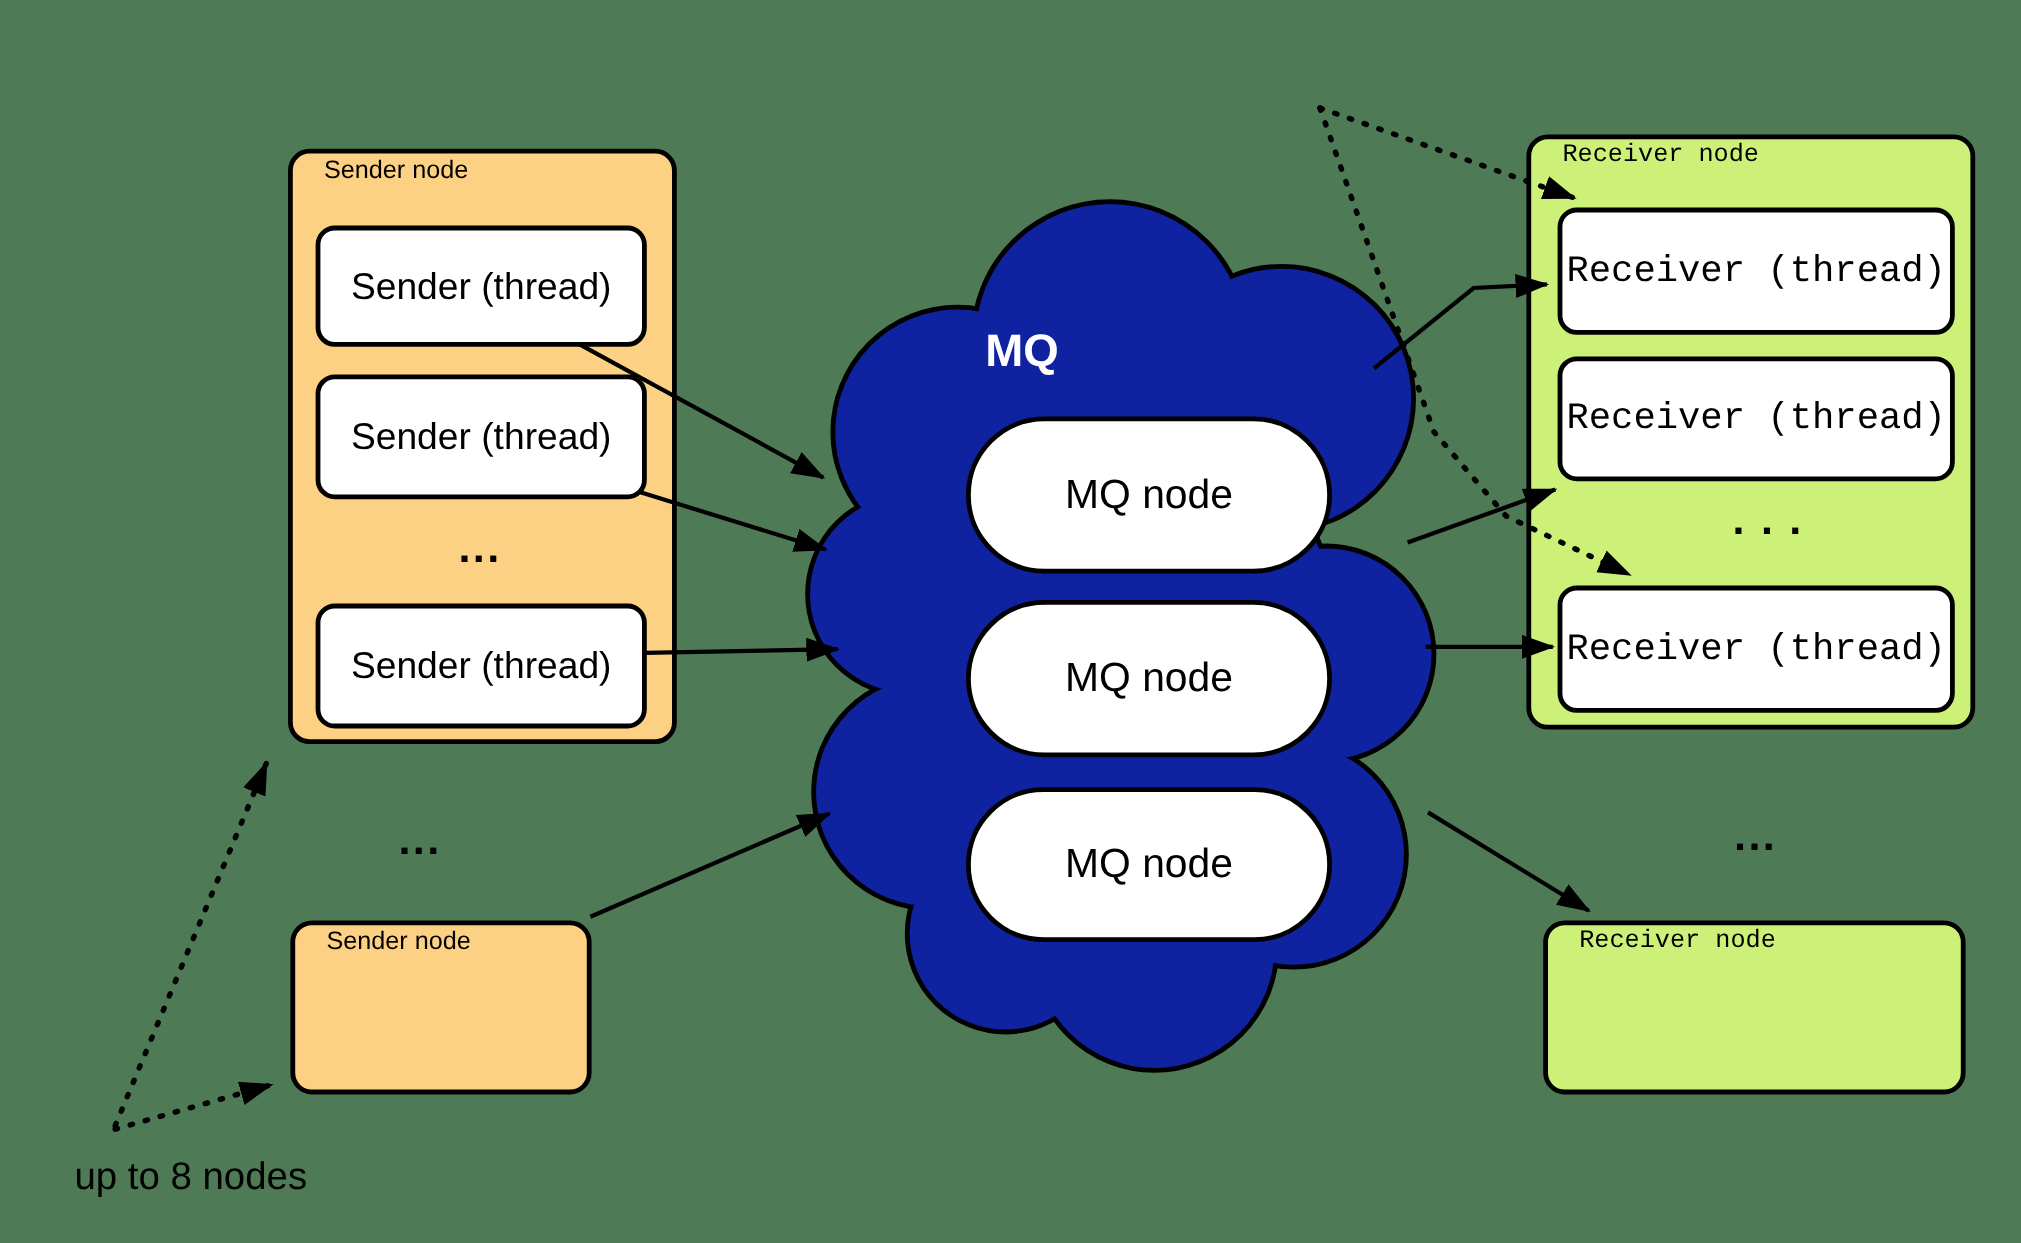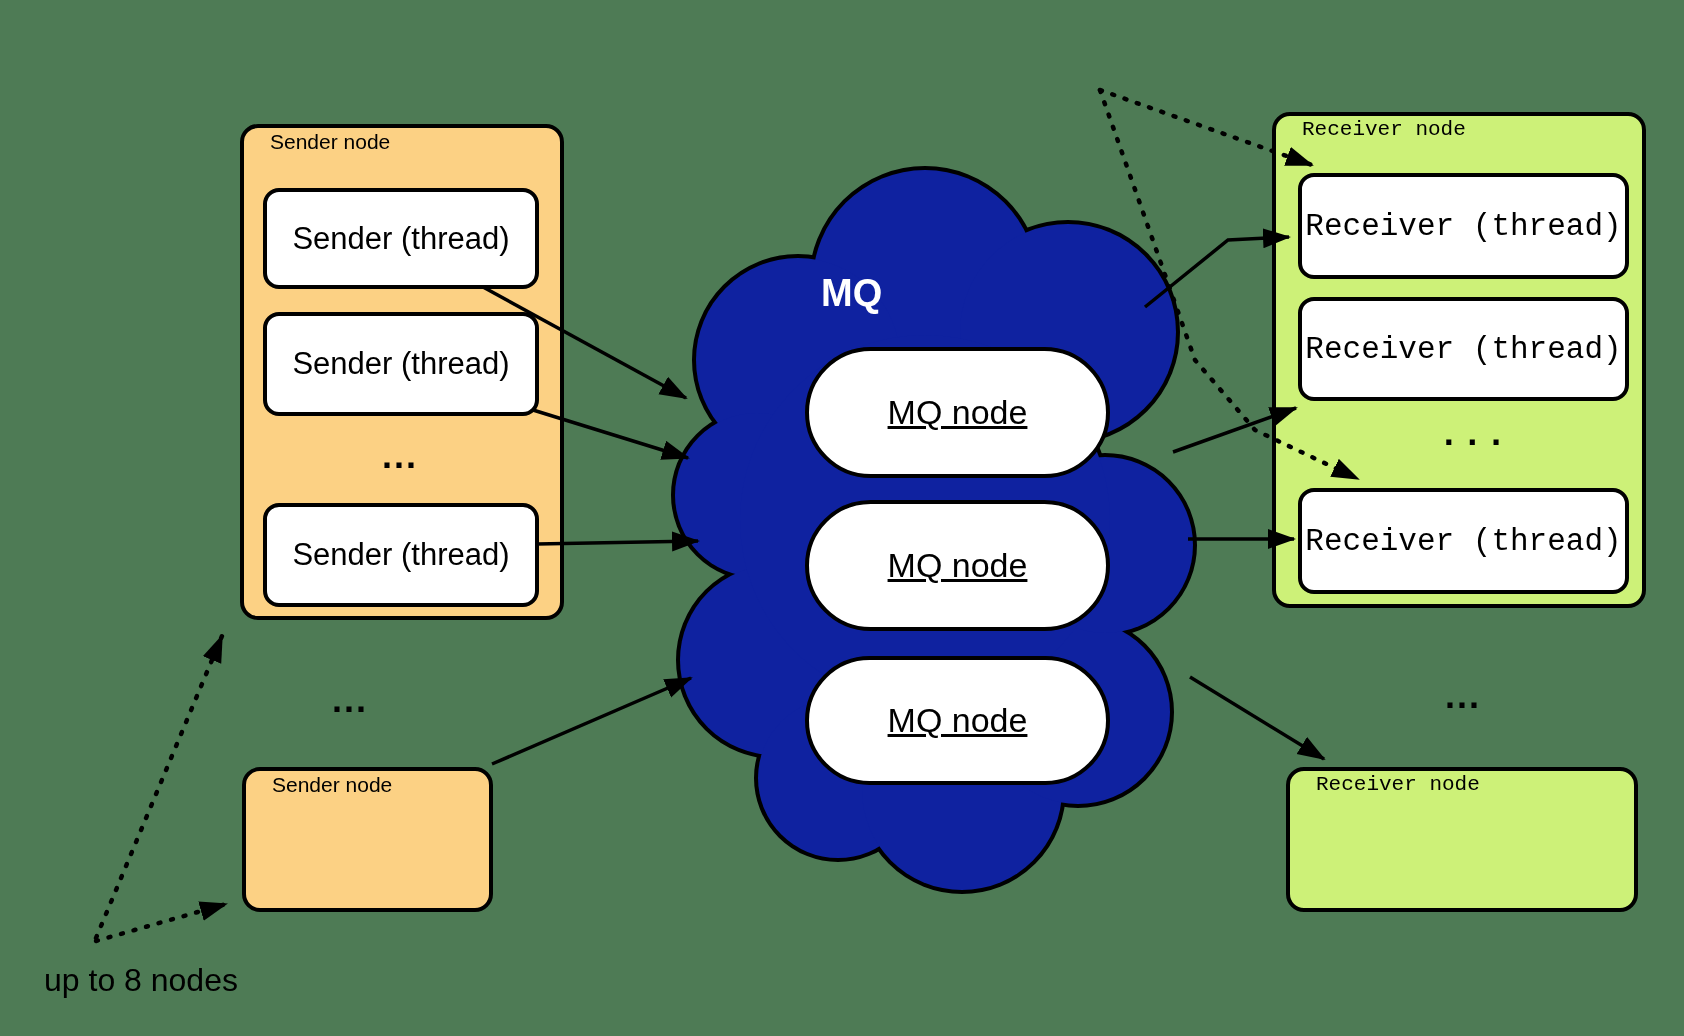--- a/index.html
+++ b/index.html
@@ -46,21 +46,20 @@
     white-space:nowrap;
   }
   .mqnode{
     position:absolute;
     background:var(--thread-fill);
     border:4px solid var(--outline);
     border-radius:66px;
     display:flex;align-items:center;justify-content:center;
     font-size:34px;
     white-space:nowrap;
-    text-decoration:underline;
   }
   .ellipsis{
     position:absolute;
     font-size:36px;
     font-weight:bold;
     letter-spacing:2px;
     line-height:1;
   }
   .annotation{
     position:absolute;
@@ -142,21 +141,21 @@
       <div class="ellipsis" style="left:162px;top:302px;">...</div>
       <div class="thread" style="left:22px;top:372px;width:331px;height:106px;">Receiver (thread)</div>
     </div>
 
     <div class="ellipsis" style="left:1445px;top:678px;">...</div>
 
     <div class="node receiver" style="left:1286px;top:767px;width:352px;height:145px;">
       <div class="node-title">Receiver node</div>
     </div>
 
-    <div class="annotation" style="left:44px;top:962px;">up to 8 nodes</div>
+    <div class="annotation" style="left:62px;top:962px;">up to 8 nodes</div>
   </div>
 
   <svg class="layer over" viewBox="0 0 1684 1036">
     <defs>
       <marker id="ah" markerUnits="userSpaceOnUse" markerWidth="30" markerHeight="22" refX="26" refY="10" orient="auto">
         <path d="M0,0 L28,10 L0,20 z" fill="var(--outline)"></path>
       </marker>
     </defs>
 
     <g stroke="var(--outline)" stroke-width="3.5" fill="none">

